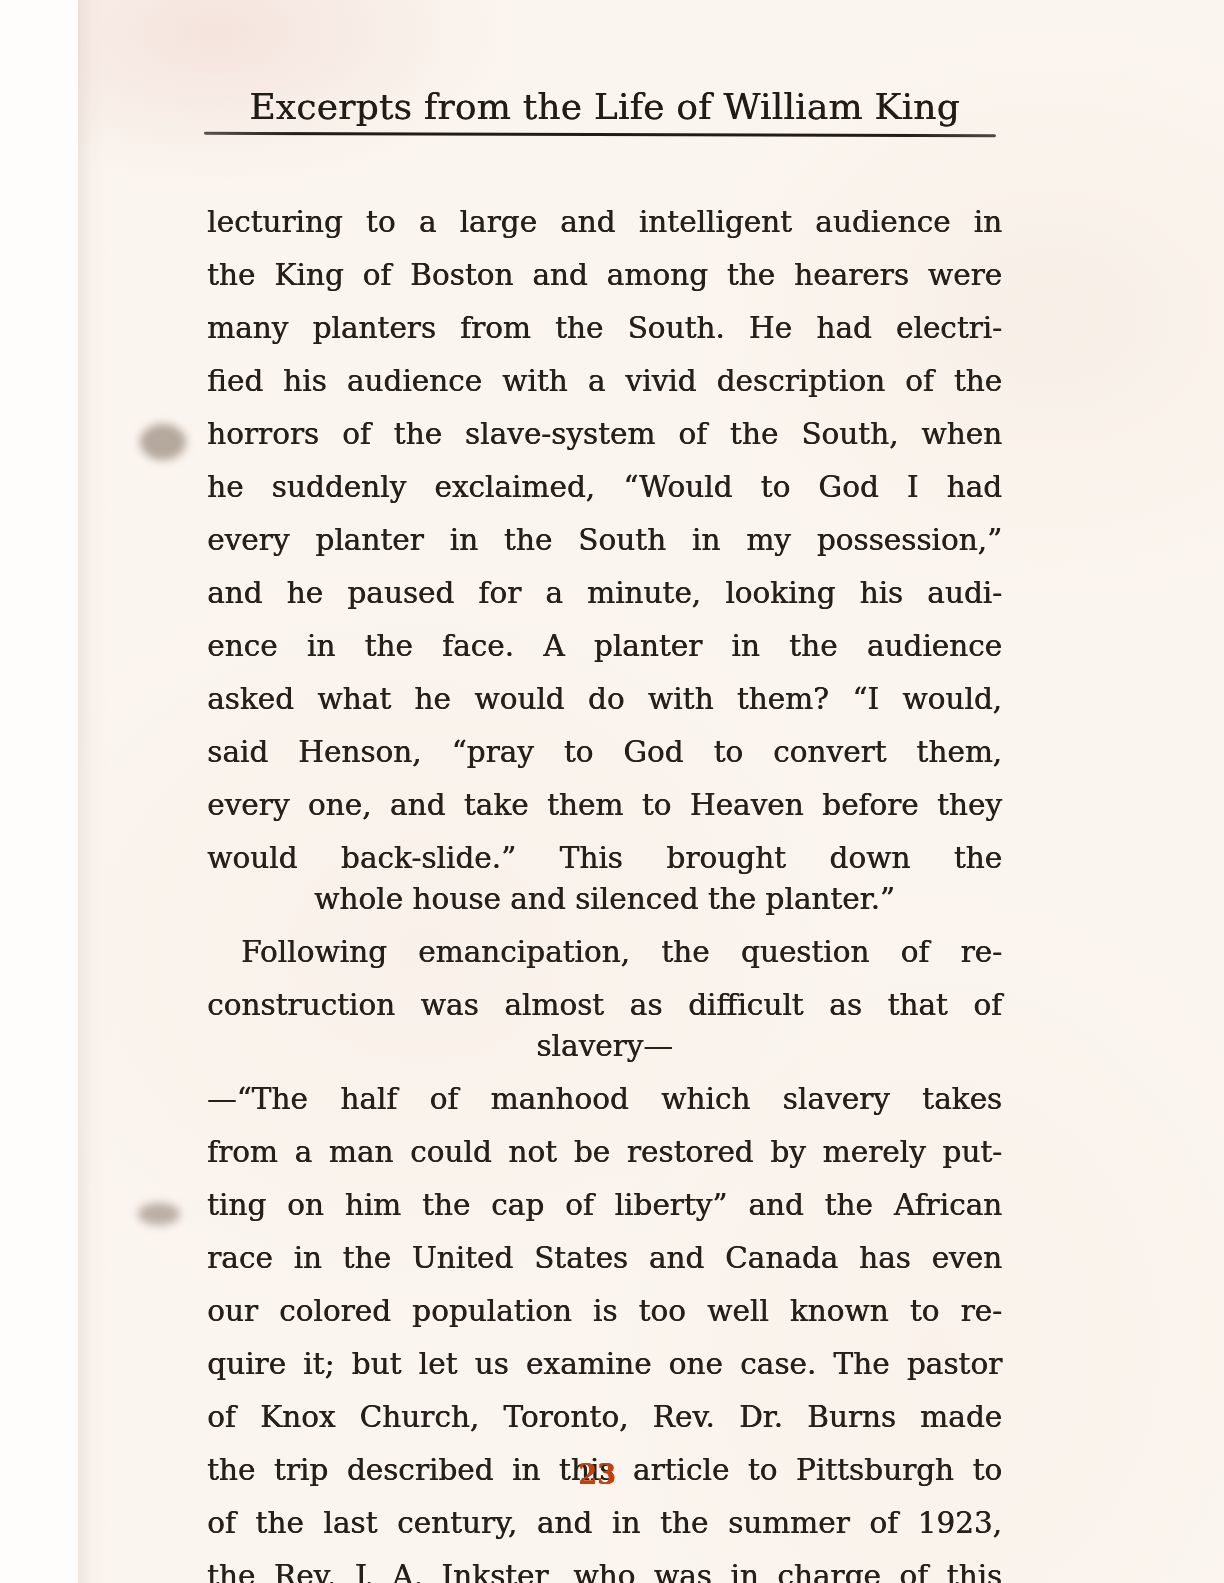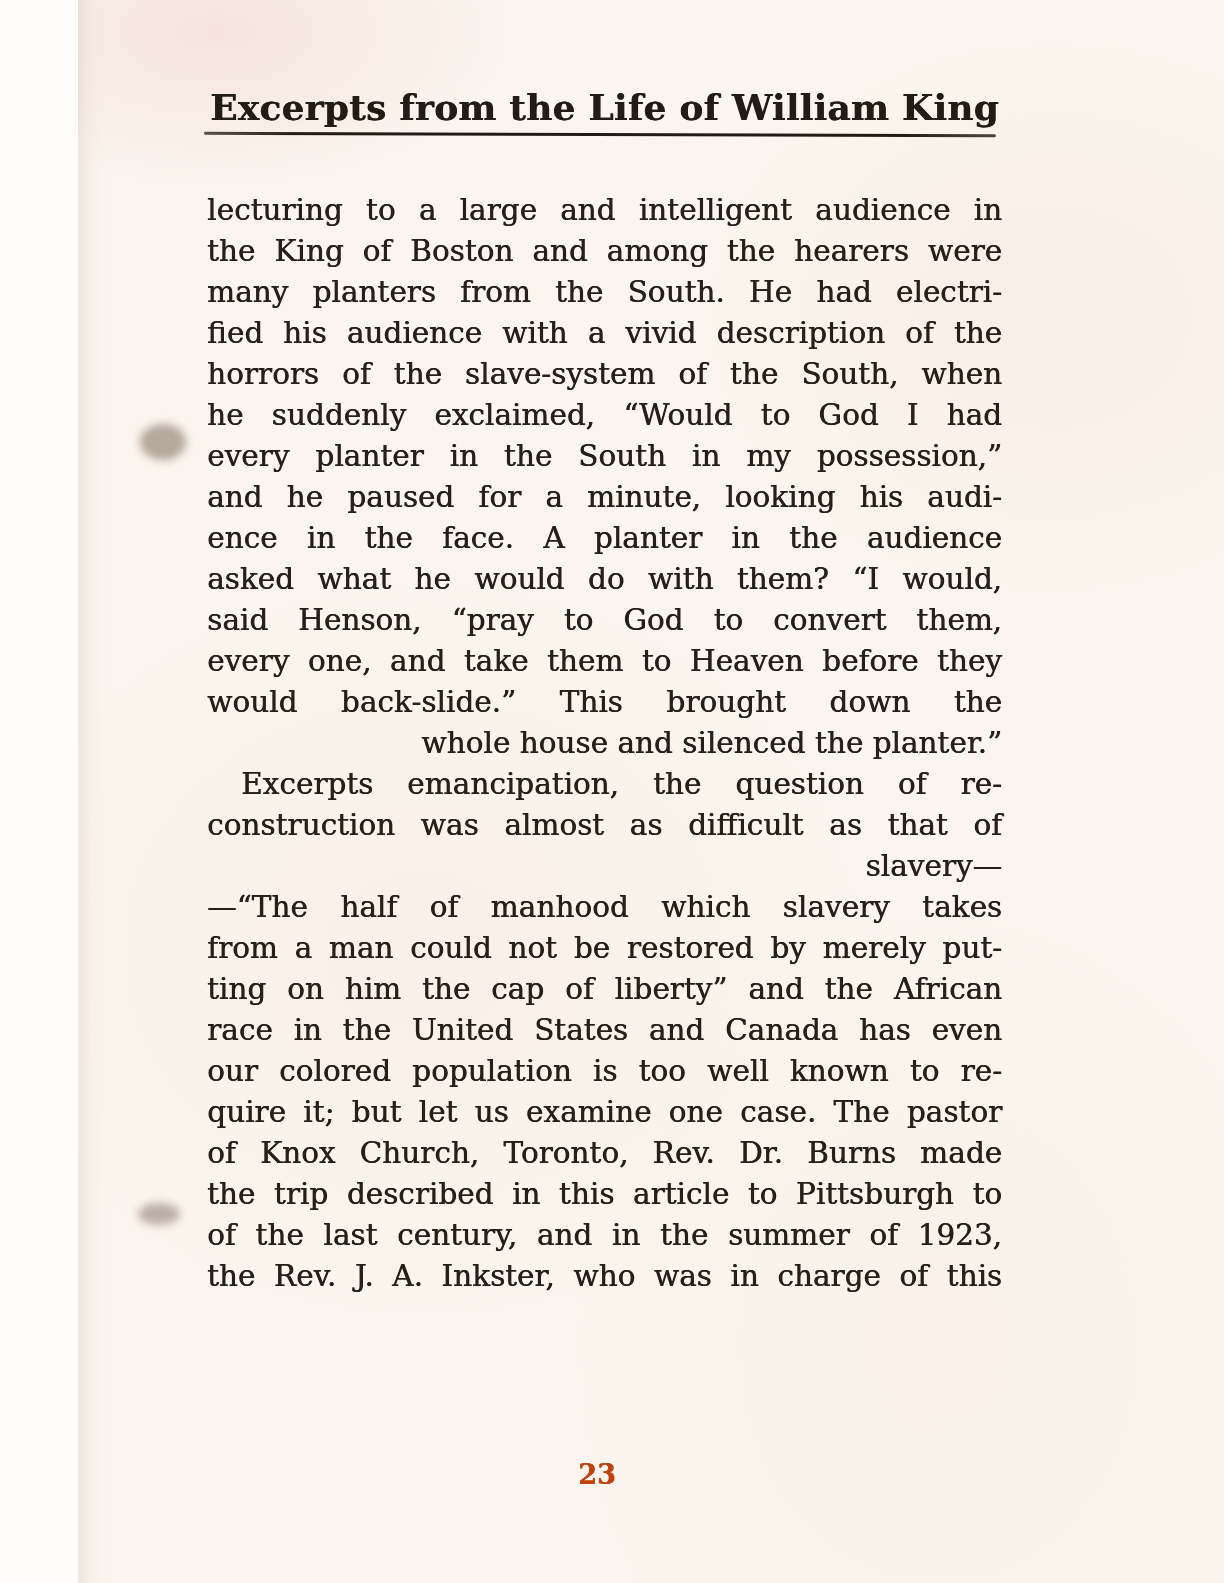--- a/index.html
+++ b/index.html
@@ -52,21 +52,21 @@
     width: 795px;
     color: #26201b;
   }
   .title {
     position: absolute;
     left: 0;
     top: 86px;
     width: 100%;
     text-align: center;
     font-size: 36px;
-    font-weight: bold;
+    font-weight: normal;
     letter-spacing: 0.2px;
     white-space: nowrap;
     color: #221c17;
     text-shadow: 0.4px 0 0 currentColor;
   }
   .title-rule {
     position: absolute;
     left: -3px;
     top: 133px;
     width: 792px;
@@ -86,23 +86,24 @@
   }
   .line {
     height: 41px;
     white-space: nowrap;
   }
   .line.fill {
     white-space: normal;
     text-align: justify;
     text-align-last: justify;
     word-spacing: 0.02em;
+    margin-top: 12px;
   }
   .line.last {
-    text-align: right;
+    text-align: center;
   }
   .line.indent {
     padding-left: 34px;
     box-sizing: border-box;
   }
   .page-number {
     position: absolute;
     left: 0;
     top: 1459px;
     width: 780px;
@@ -133,21 +134,21 @@
       <div class="line fill">horrors of the slave-system of the South, when</div>
       <div class="line fill">he suddenly exclaimed, “Would to God I had</div>
       <div class="line fill">every planter in the South in my possession,”</div>
       <div class="line fill">and he paused for a minute, looking his audi-</div>
       <div class="line fill">ence in the face.  A planter in the audience</div>
       <div class="line fill">asked what he would do with them?  “I would,</div>
       <div class="line fill">said Henson, “pray to God to convert them,</div>
       <div class="line fill">every one, and take them to Heaven before they</div>
       <div class="line fill">would back-slide.”  This brought down the</div>
       <div class="line last">whole house and silenced the planter.”</div>
-      <div class="line fill indent">Excerpts emancipation, the question of re-</div>
+      <div class="line fill indent">Following emancipation, the question of re-</div>
       <div class="line fill">construction was almost as difficult as that of</div>
       <div class="line last">slavery—</div>
       <div class="line fill">—“The half of manhood which slavery takes</div>
       <div class="line fill">from a man could not be restored by merely put-</div>
       <div class="line fill">ting on him the cap of liberty” and the African</div>
       <div class="line fill">race in the United States and Canada has even</div>
       <div class="line fill">our colored population is too well known to re-</div>
       <div class="line fill">quire it; but let us examine one case. The pastor</div>
       <div class="line fill">of Knox Church, Toronto, Rev. Dr. Burns made</div>
       <div class="line fill">the trip described in this article to Pittsburgh to</div>

